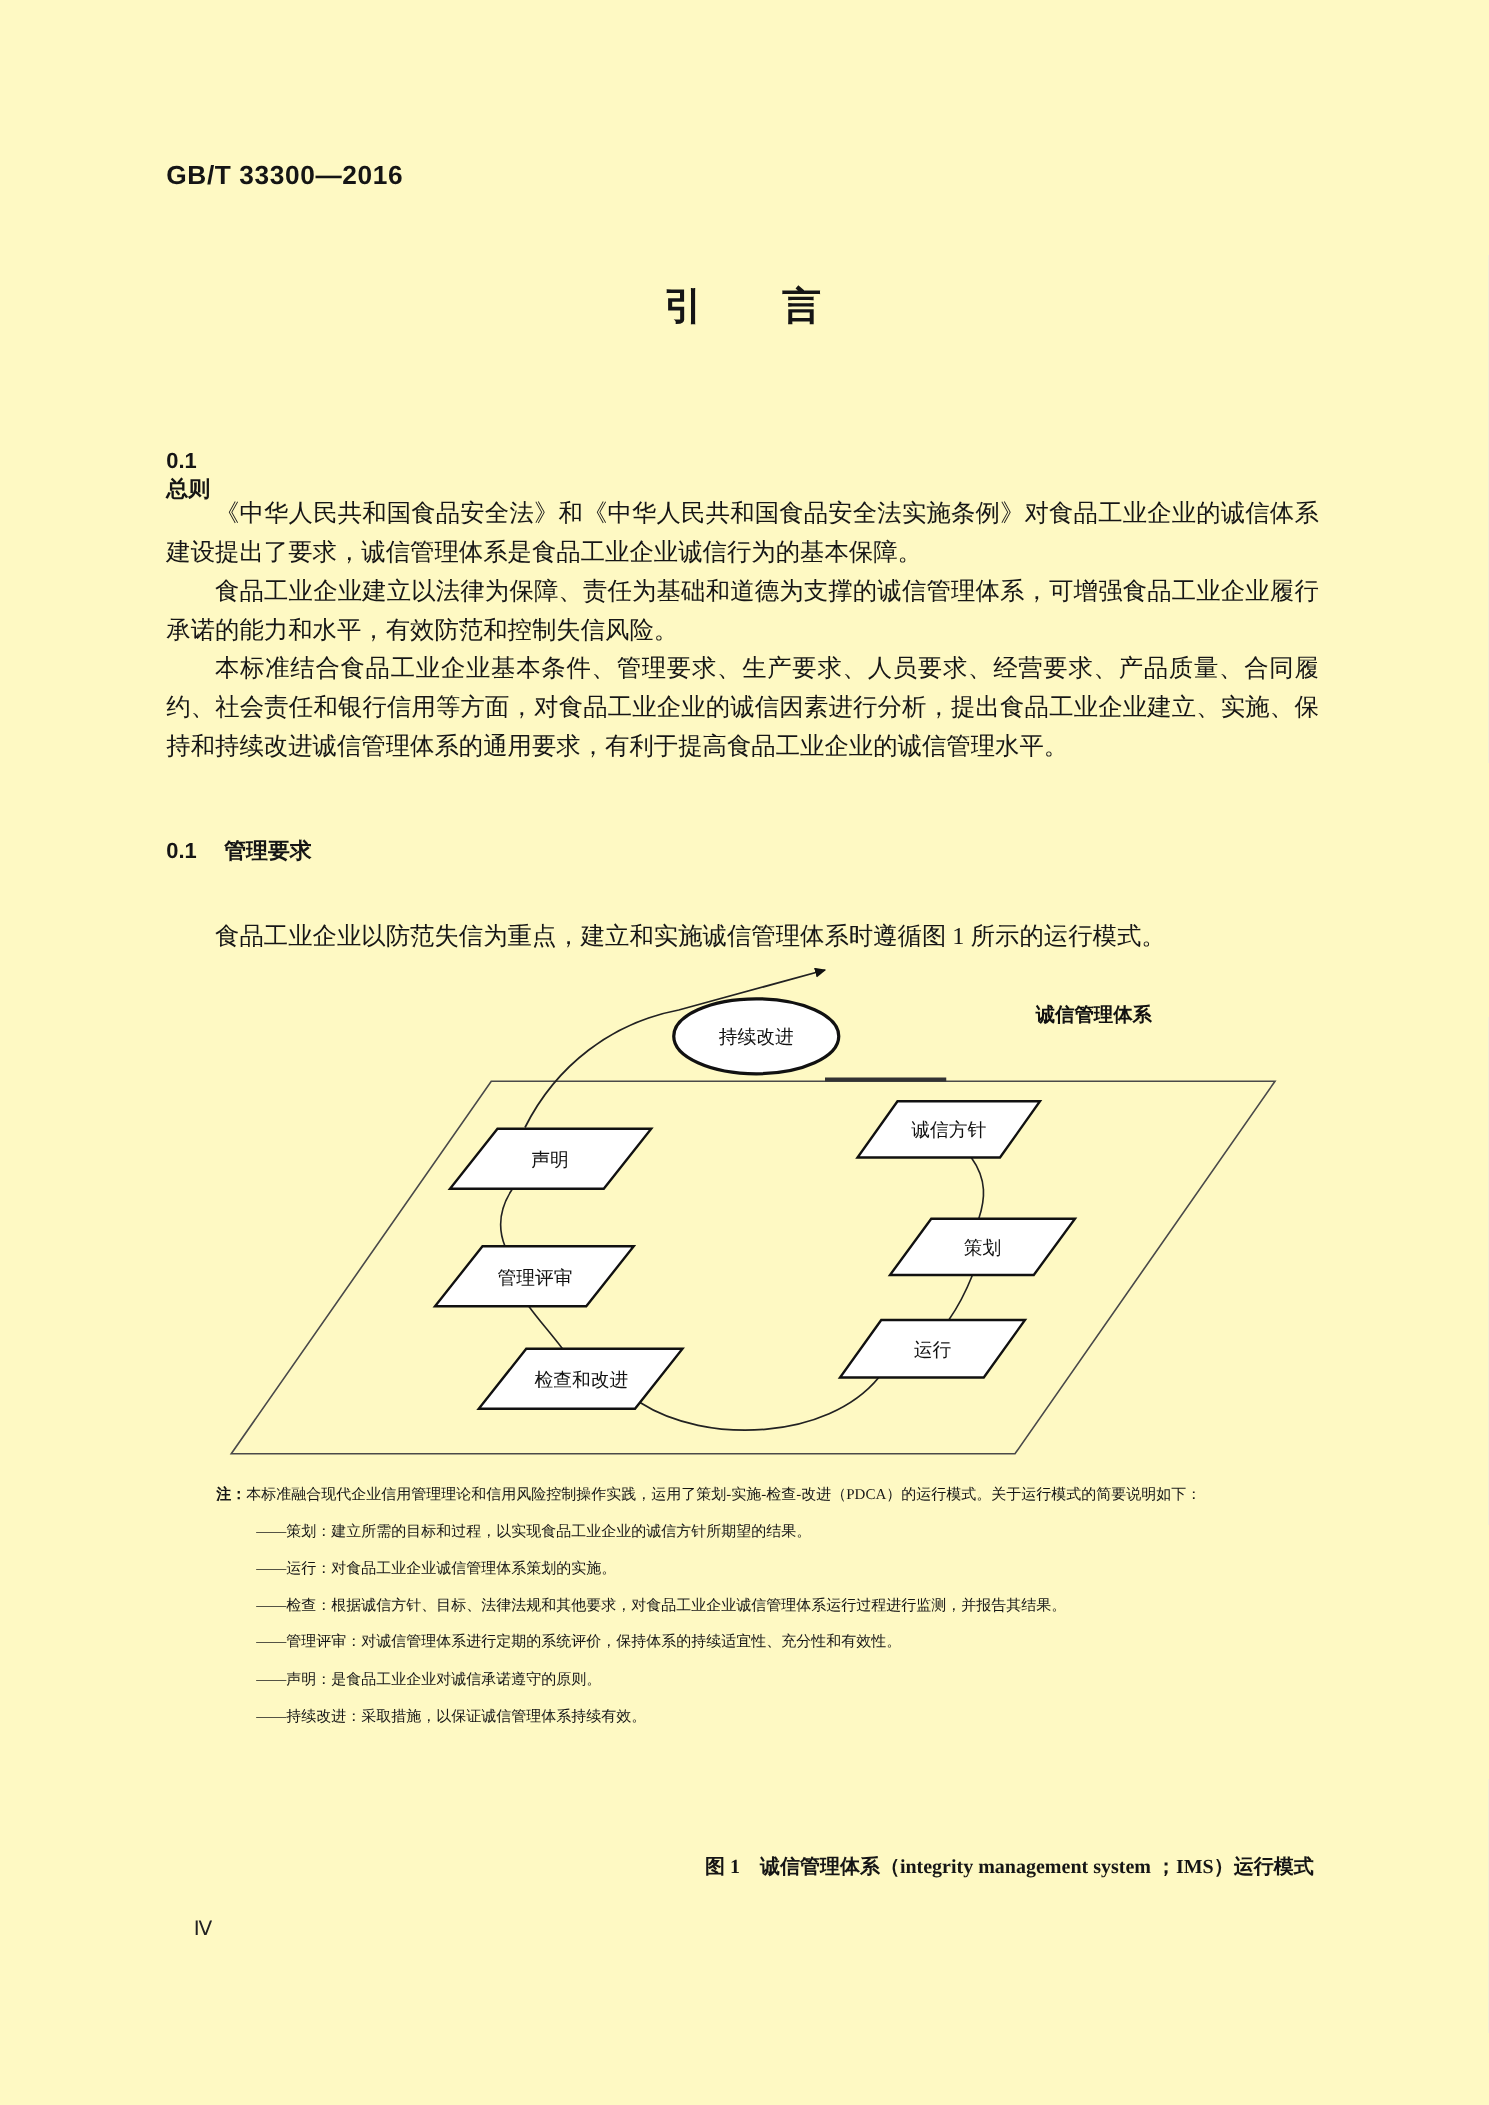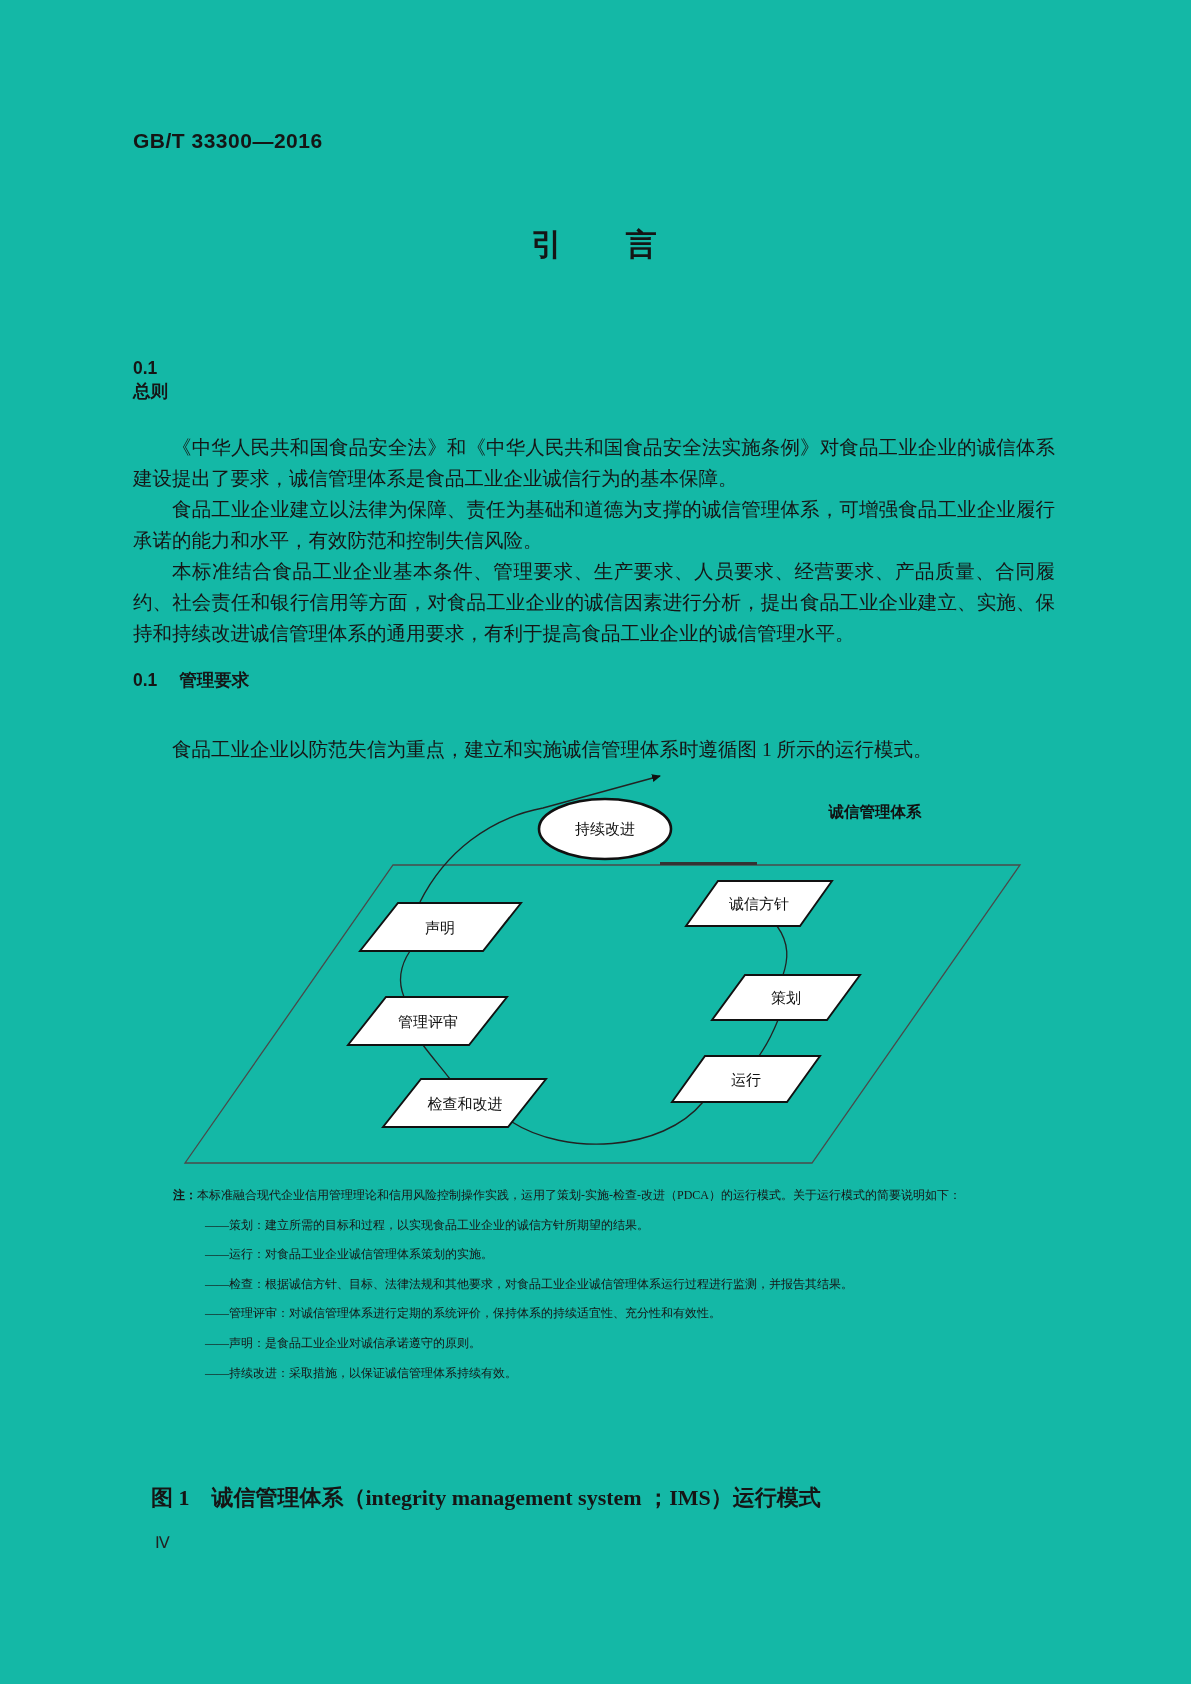--- a/index.html
+++ b/index.html
@@ -1,19 +1,19 @@
 <!DOCTYPE html>
 <html><head>
 <meta charset="utf-8">
 <style>
   html,body{margin:0;padding:0;background:#e8e8e8;}
   .page{
     position:relative;
     width:1191px;height:1684px;
-    background:#14b8a6;
+    background:#fef9c3;
     margin:0 auto;
     overflow:hidden;
     color:#111;
     font-family:"Liberation Serif", serif;
   }
   .doc-number{
     position:absolute;left:133px;top:129px;
     font-family:"Liberation Sans", sans-serif;
     font-weight:bold;font-size:21px;letter-spacing:.5px;color:#151515;
   }
@@ -46,22 +46,22 @@
   .note-block{
     position:absolute;left:173px;top:1181px;width:878px;
     font-size:12px;line-height:29.6px;color:#161616;
     text-align:justify;
   }
   .note-block p{margin:0;}
   .note-intro{padding-left:40px;text-indent:-40px;}
   .note-intro .note-label{font-family:"Liberation Sans", sans-serif;font-weight:bold;}
   .note-item{padding-left:78px;text-indent:-46px;}
   .fig-caption{
-    position:absolute;left:151px;top:1483px;width:922px;
-    text-align:left;font-weight:bold;font-size:22px;color:#151515;
+    position:absolute;left:129px;top:1483px;width:922px;
+    text-align:right;font-weight:bold;font-size:16px;color:#151515;
     font-family:"Liberation Serif", serif;
   }
   .page-number{
     position:absolute;left:155px;top:1533px;
     font-size:16px;color:#222;
   }
 </style>
 </head>
 <body>
 
@@ -69,21 +69,21 @@
 
   <div class="doc-number">GB/T 33300—2016</div>
 
   <div class="doc-title">引 言</div>
 
   <div class="sec-heading" style="top:358px;flex-direction:column;">
     <span class="num">0.1</span>
     <span>总则</span>
   </div>
 
-  <div class="body-block" style="top:432px;">
+  <div class="body-block" style="top:396px;">
     <p>《中华人民共和国食品安全法》和《中华人民共和国食品安全法实施条例》对食品工业企业的诚信体系建设提出了要求，诚信管理体系是食品工业企业诚信行为的基本保障。</p>
     <p>食品工业企业建立以法律为保障、责任为基础和道德为支撑的诚信管理体系，可增强食品工业企业履行承诺的能力和水平，有效防范和控制失信风险。</p>
     <p>本标准结合食品工业企业基本条件、管理要求、生产要求、人员要求、经营要求、产品质量、合同履约、社会责任和银行信用等方面，对食品工业企业的诚信因素进行分析，提出食品工业企业建立、实施、保持和持续改进诚信管理体系的通用要求，有利于提高食品工业企业的诚信管理水平。</p>
   </div>
 
   <div class="sec-heading" style="top:668px;">
     <span class="num">0.1</span>
     <span>管理要求</span>
   </div>
 

